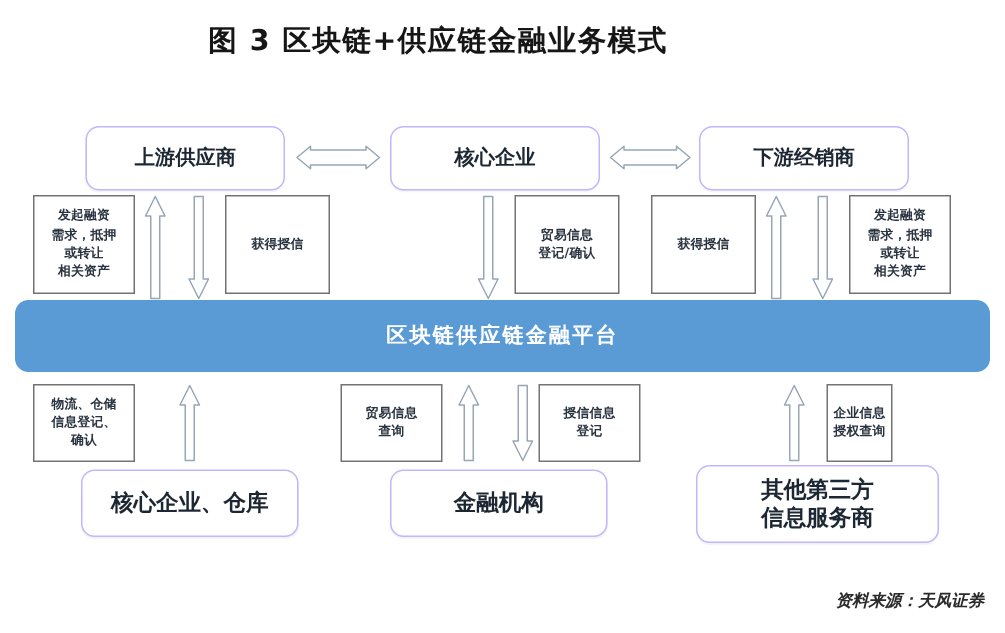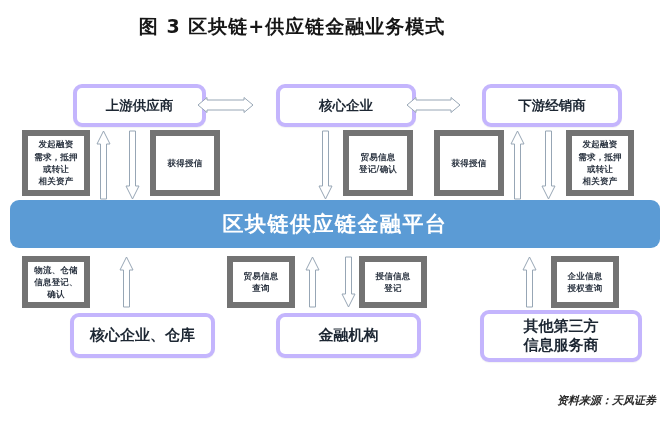--- a/index.html
+++ b/index.html
@@ -17,57 +17,56 @@
     position:absolute;left:0;top:14px;width:584px;
     text-align:center;
     font-size:19px;font-weight:bold;color:#161616;
     letter-spacing:1px;
   }
 
   
   .ebox{
     position:absolute;
     box-sizing:border-box;
-    border:4px solid #c4b5fd;
+    border:1px solid #c4b5fd;
     border-radius:9px;
     background:#ffffff;
     display:flex;align-items:center;justify-content:center;
     text-align:center;
     font-weight:bold;
     color:#1d2733;
     box-shadow:0 1px 1px rgba(0,0,0,.05);
     line-height:1.25;
-    margin-left:16px;
   }
   .ebox.top{font-size:13.5px;}
   .ebox.bottom{font-size:15px;}
 
   
   .nbox{
     position:absolute;
     box-sizing:border-box;
-    border:6px solid #737373;
+    border:1px solid #737373;
     background:#ffffff;
     display:flex;align-items:center;justify-content:center;
     text-align:center;
     font-size:8.5px;
     font-weight:bold;
     color:#2a3340;
     line-height:1.45;
     letter-spacing:.2px;
   }
 
   
   .platform{
     position:absolute;
     left:10px;top:200px;width:650px;height:48px;
     background:#5b9bd5;
     border-radius:9px;
     display:flex;align-items:center;justify-content:center;
-    color:#ffffff;font-size:21px;font-weight:bold;
+    color:#ffffff;font-size:14px;font-weight:bold;
     letter-spacing:1.5px;
   }
 
   
   .arrow{position:absolute;}
   .arrow svg{display:block;overflow:visible;}
 
   
   .source{
     position:absolute;right:14px;bottom:14px;
@@ -190,21 +189,21 @@
   </div>
 
   <div class="nbox" style="left:227px;top:256px;width:68px;height:52px;">
     <span>贸易信息<br>查询</span>
   </div>
 
   <div class="nbox" style="left:359px;top:256px;width:68px;height:52px;">
     <span>授信信息<br>登记</span>
   </div>
 
-  <div class="nbox" style="left:551px;top:256px;width:68px;height:52px;">
+  <div class="nbox" style="left:551px;top:256px;width:44px;height:52px;">
     <span>企业信息<br>授权查询</span>
   </div>
 
   <div class="ebox bottom" style="left:54px;top:313px;width:145px;height:45px;">
     <span>核心企业、仓库</span>
   </div>
 
   <div class="ebox bottom" style="left:260px;top:313px;width:145px;height:45px;">
     <span>金融机构</span>
   </div>

